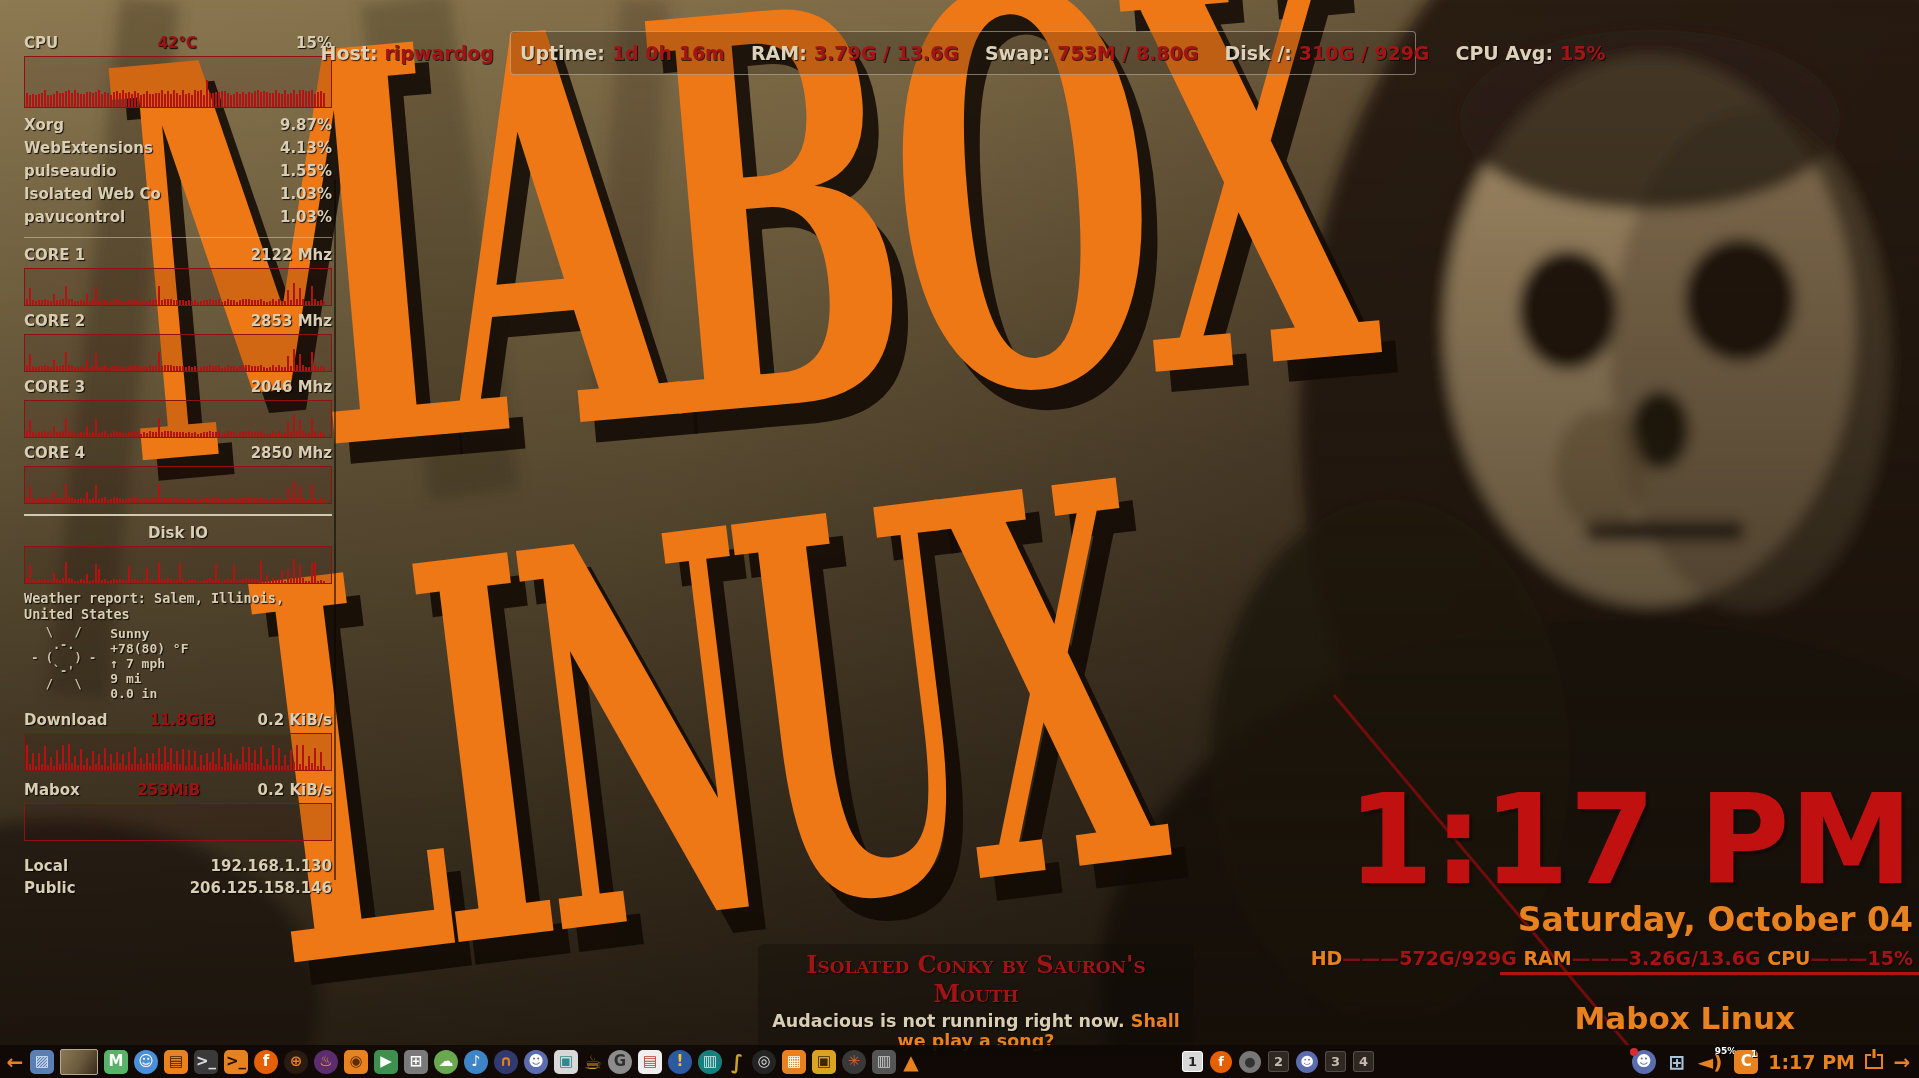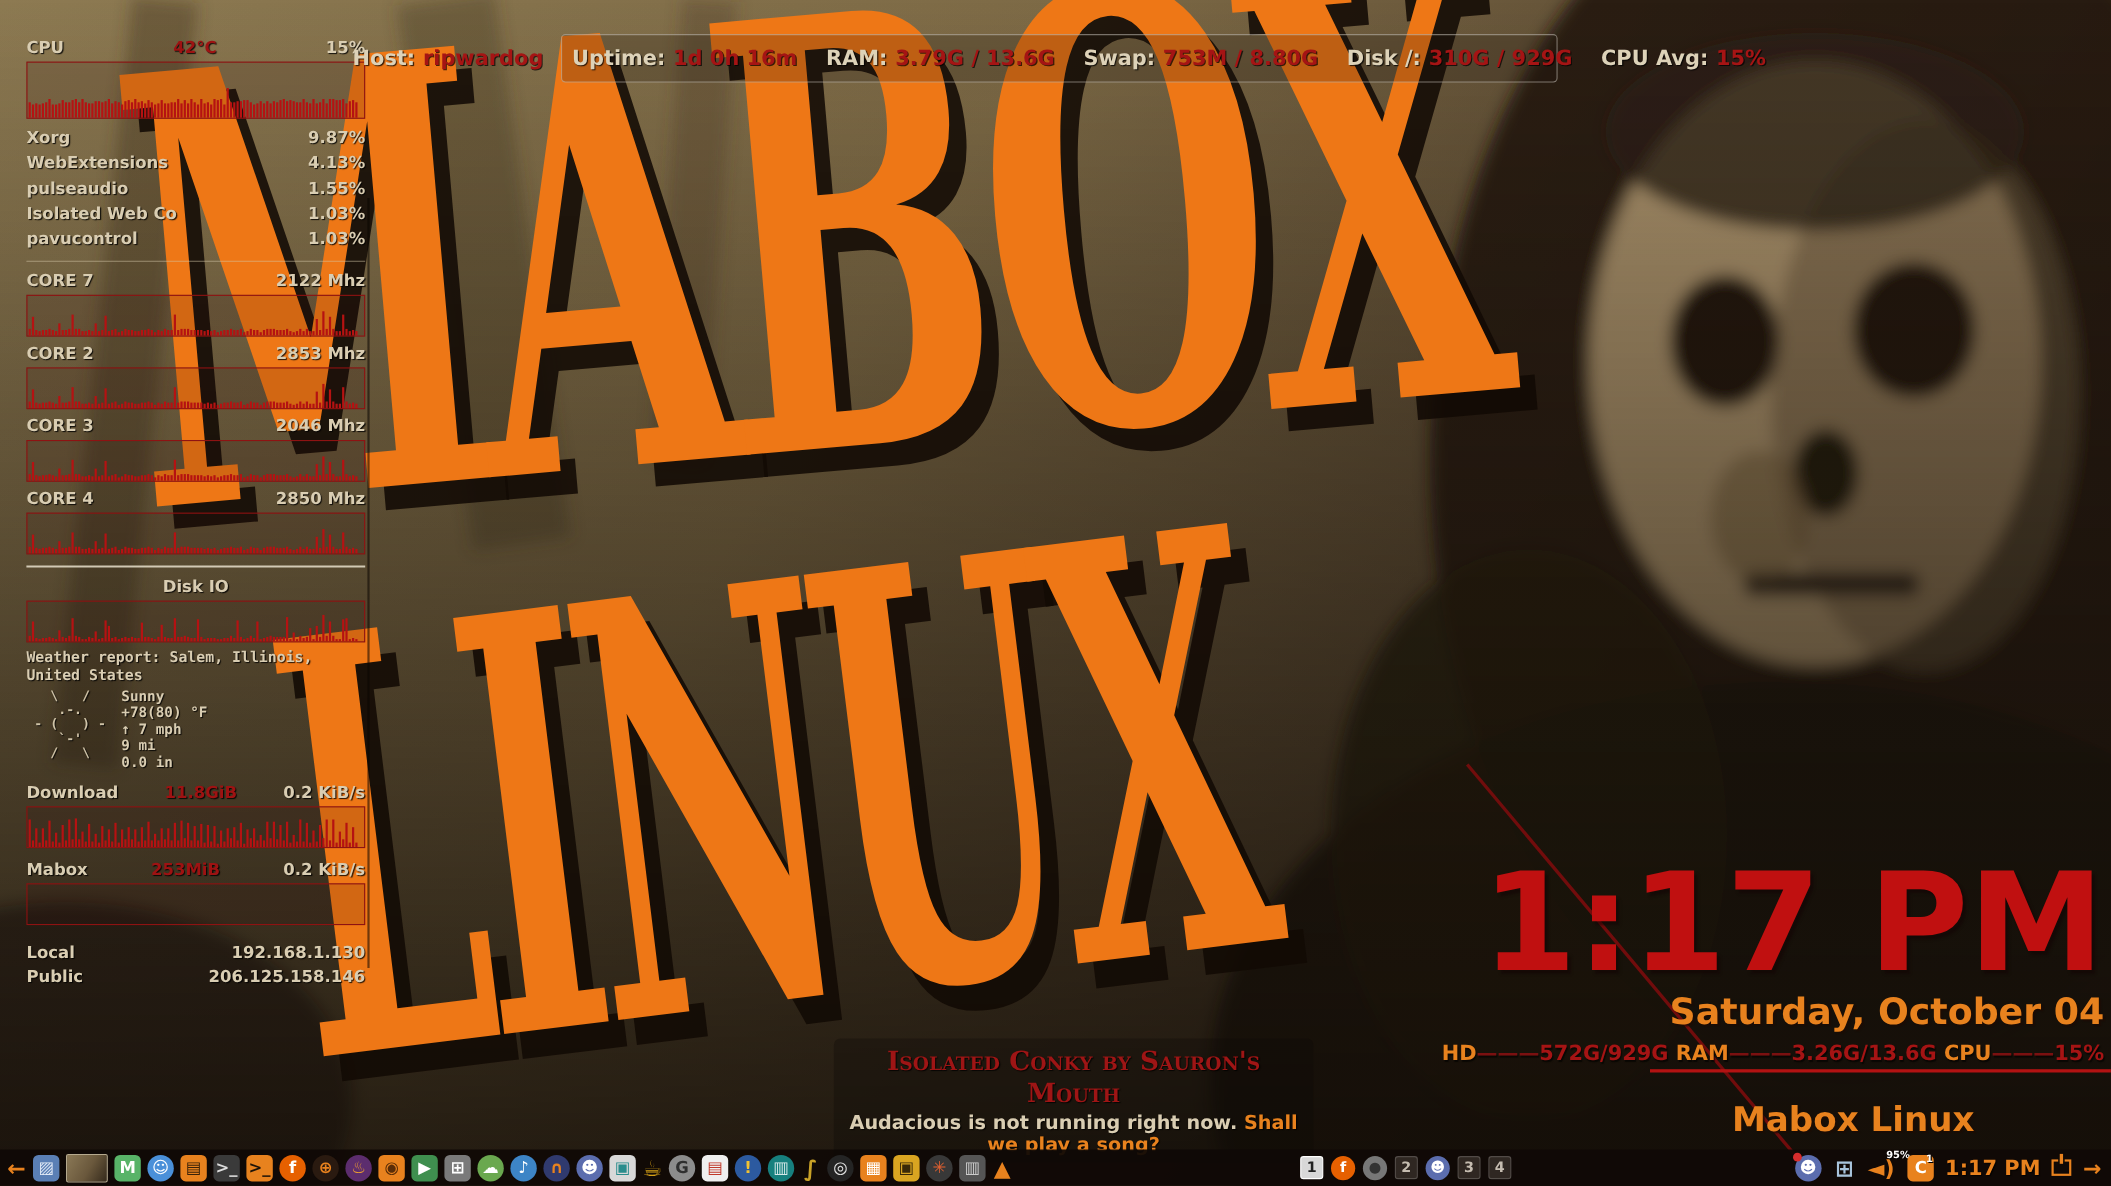--- a/index.html
+++ b/index.html
@@ -299,21 +299,21 @@
         </div>
       <div class="crow">
           <span>pavucontrol</span>
           <span>1.03%</span>
         </div>
     </div>
     <hr class="sep">
 
     <div class="coreblk">
       <div class="crow">
-          <span>CORE 7</span>
+          <span>CORE 1</span>
           <span>2122 Mhz</span>
         </div>
       <div class="graph">
           <i style="height: 6px;"></i>
           <i style="height: 17px;"></i>
           <i style="height: 5px;"></i>
           <i style="height: 4px;"></i>
           <i style="height: 5px;"></i>
           <i style="height: 5px;"></i>
           <i style="height: 6px;"></i>

